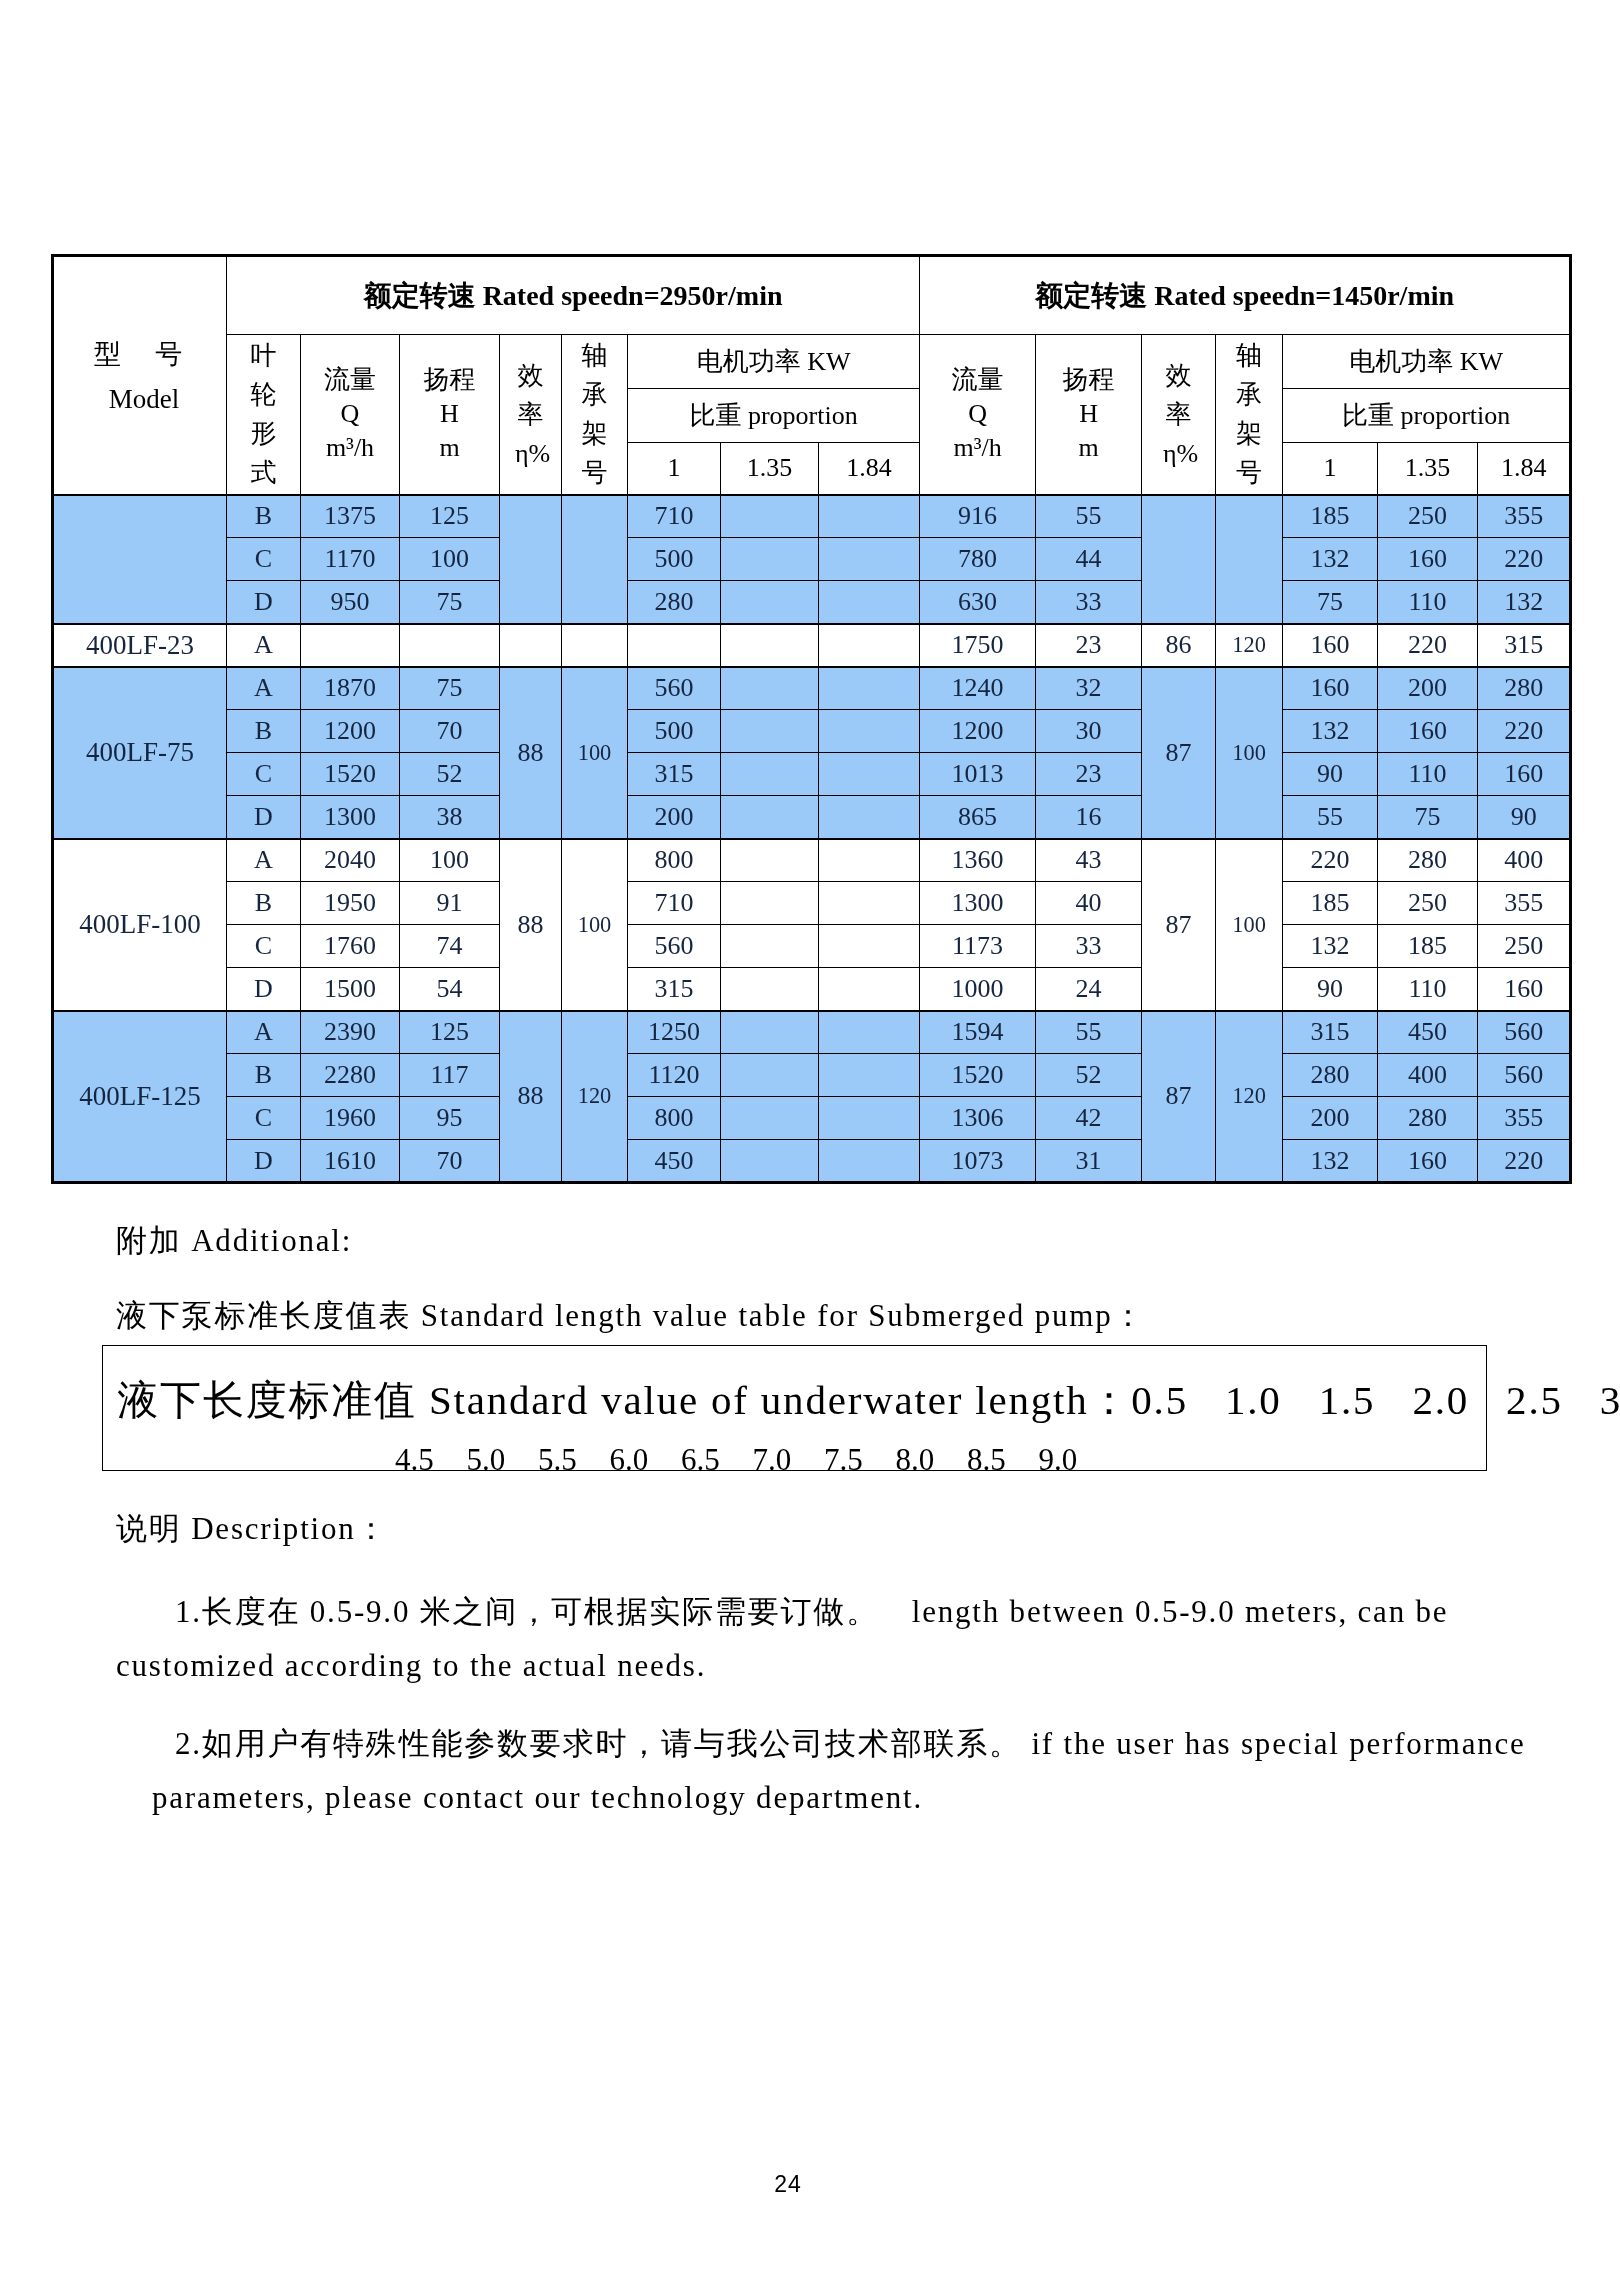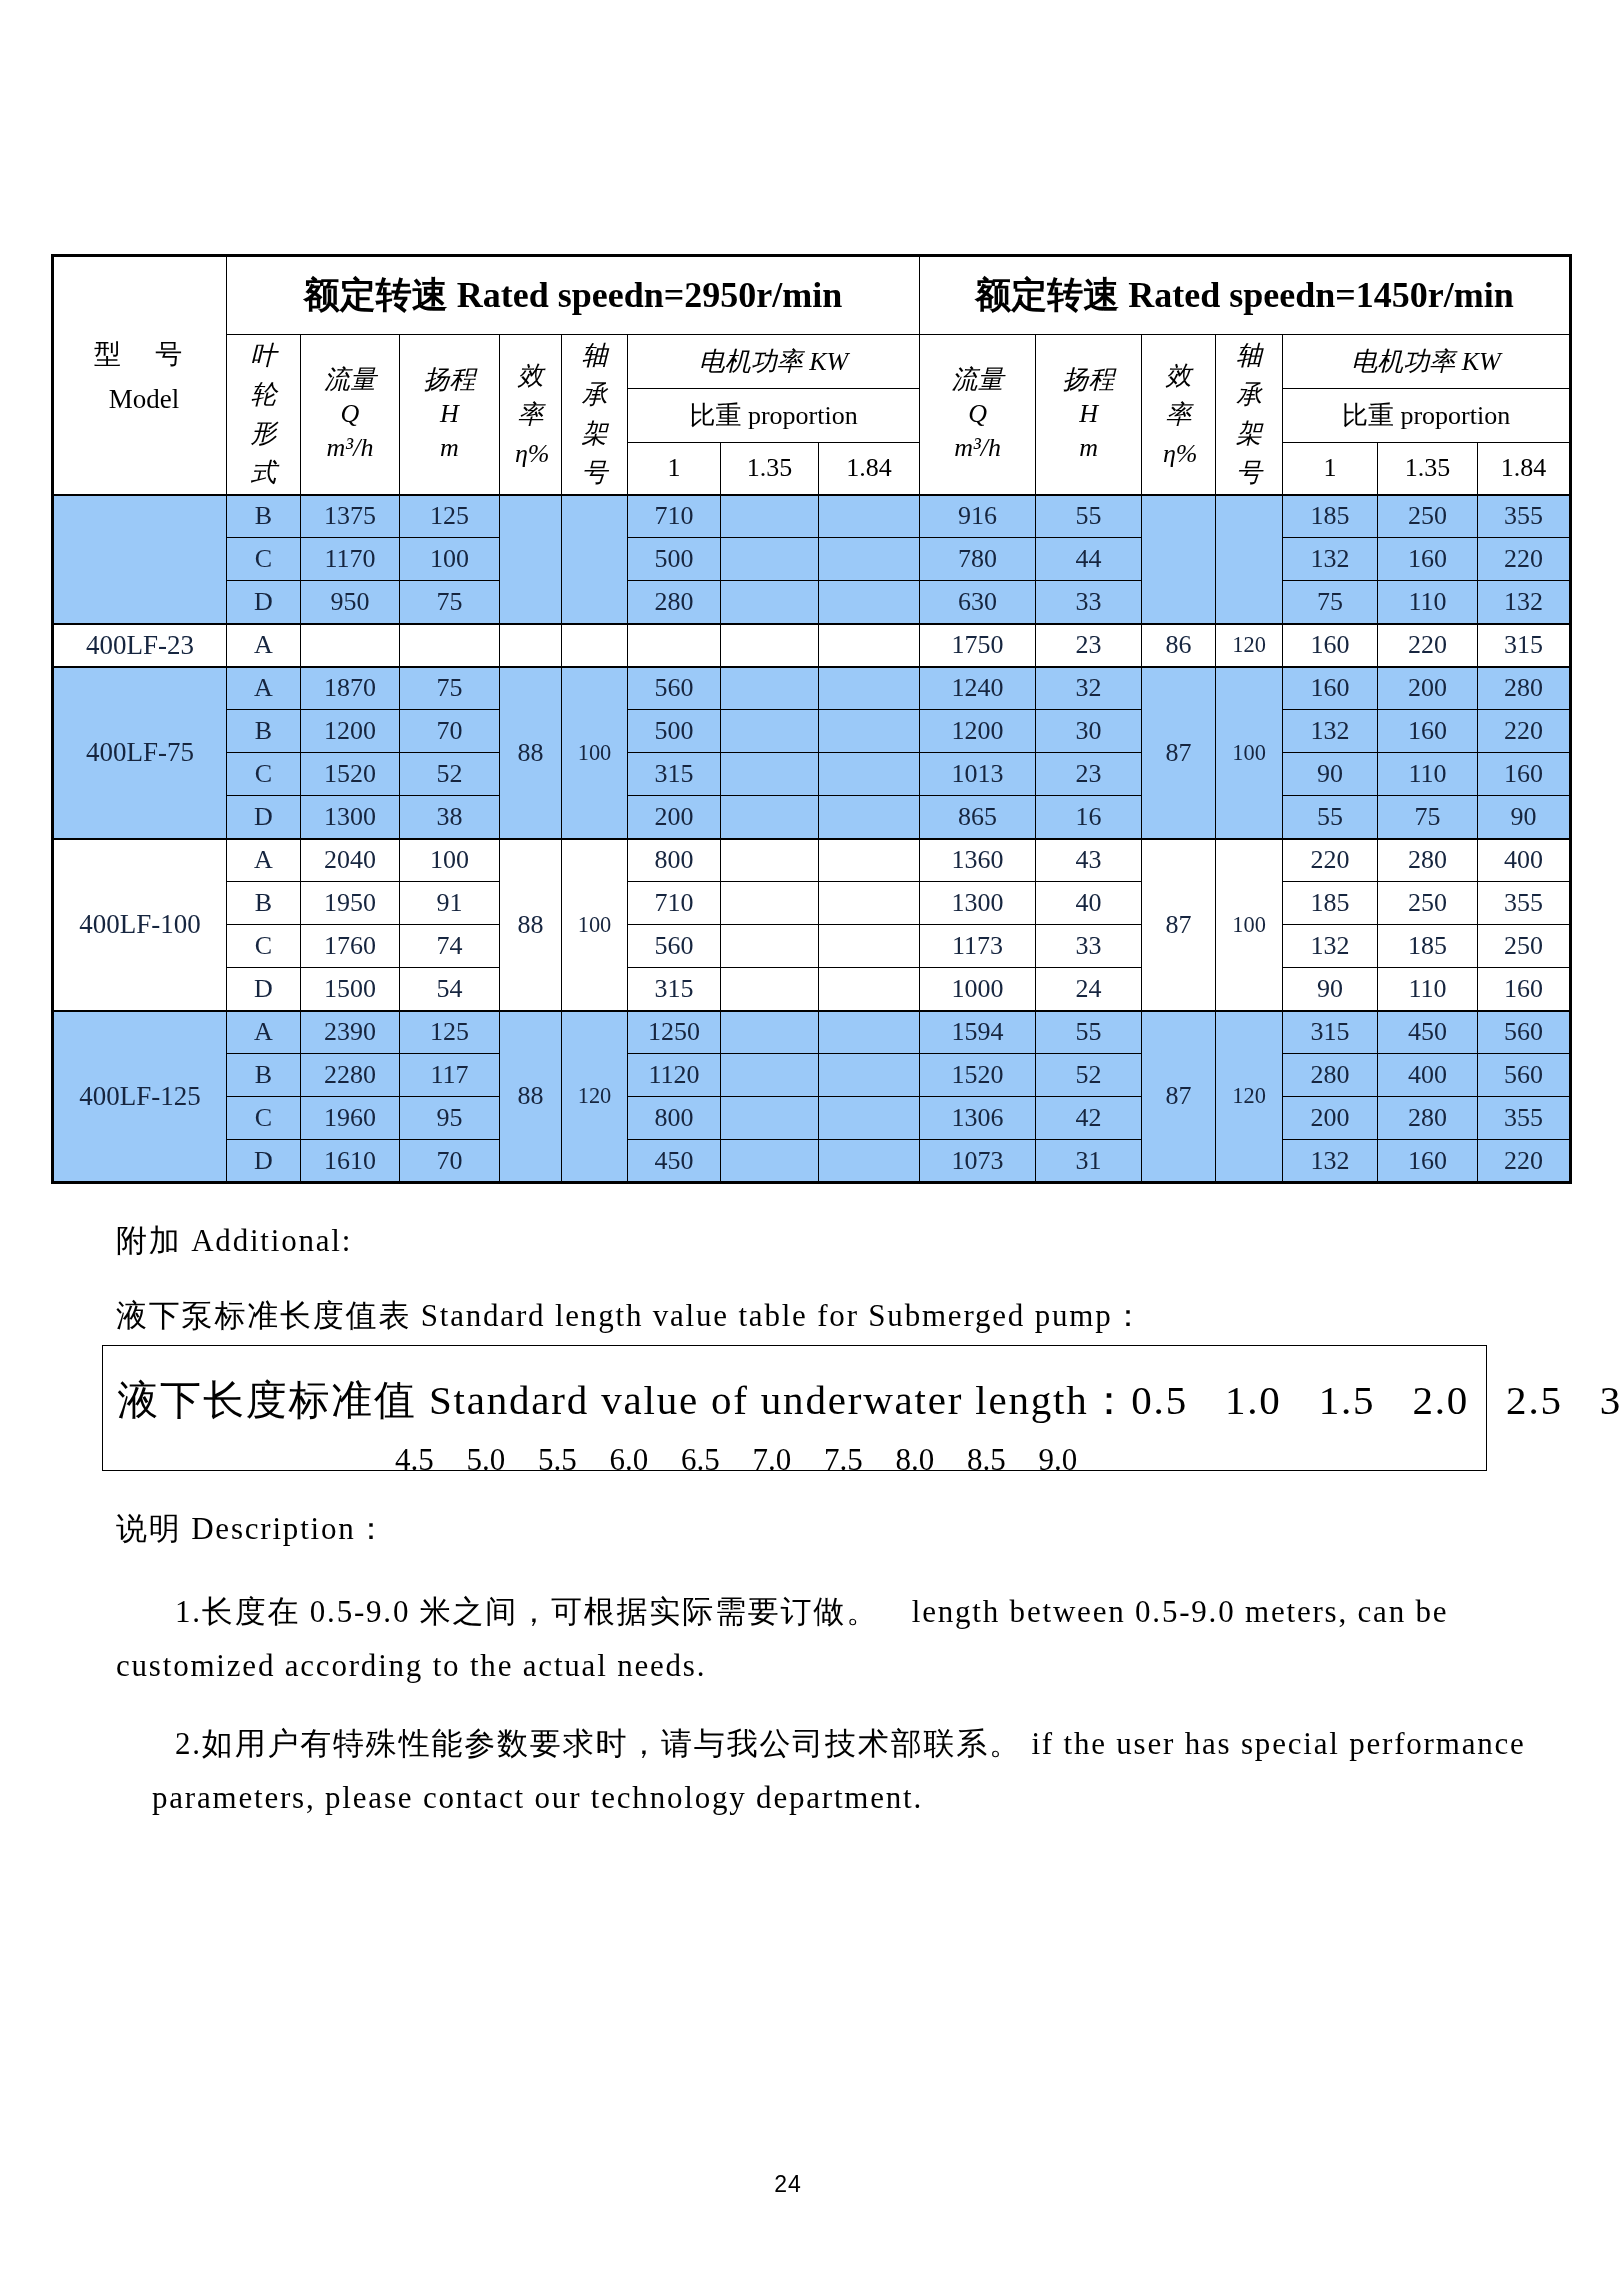--- a/index.html
+++ b/index.html
@@ -12,24 +12,24 @@
     position:absolute;left:51px;top:254px;width:1518px;
     border-collapse:collapse;table-layout:fixed;
     border:3.6px solid #000;
   }
   table.spec th, table.spec td{
     border:1.8px solid #000;text-align:center;vertical-align:middle;
     padding:0;overflow:hidden;
   }
   thead th{font-weight:normal;font-size:26px;background:#fff;color:#000;}
   thead tr.r1{height:79px;}
-  thead tr.r2{height:54px;font-style:italic;}
+  thead tr.r2{height:54px;}
   thead tr.r3{height:54px;}
   thead tr.r4{height:52px;}
-  th.sec{font-weight:bold;font-size:36px;}
+  th.sec{font-weight:bold;font-size:28px;}
   .model-head .cn{font-size:27px;letter-spacing:3.6px;margin-bottom:12px;}
   .model-head .en{font-size:27px;padding-left:8px;}
   .vt{width:1.2em;margin:0 auto;word-break:break-all;line-height:1.5;font-size:26px;}
   .h3l div{line-height:1.32;font-size:26px;}
   tbody tr{height:43px;}
   tbody td{font-size:26px;color:#16253f;background:#fff;}
   tbody tr.hl td{background:#9bc9f8;}
   tbody tr.gs td{border-top:2.7px solid #000;}
   td.c-model{font-size:27px;}
   td.c-br{font-size:22.4px;}

